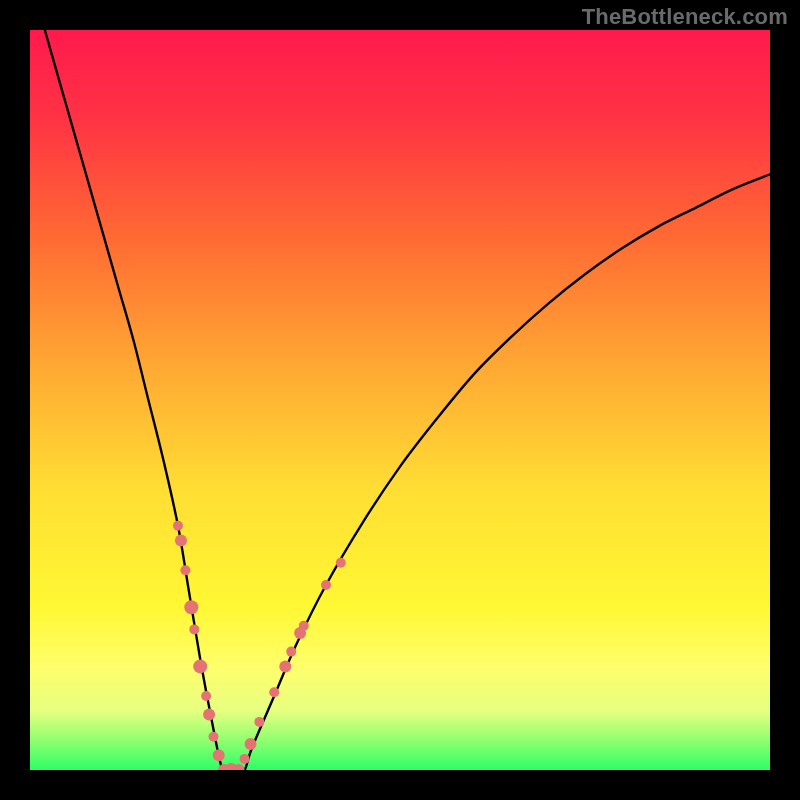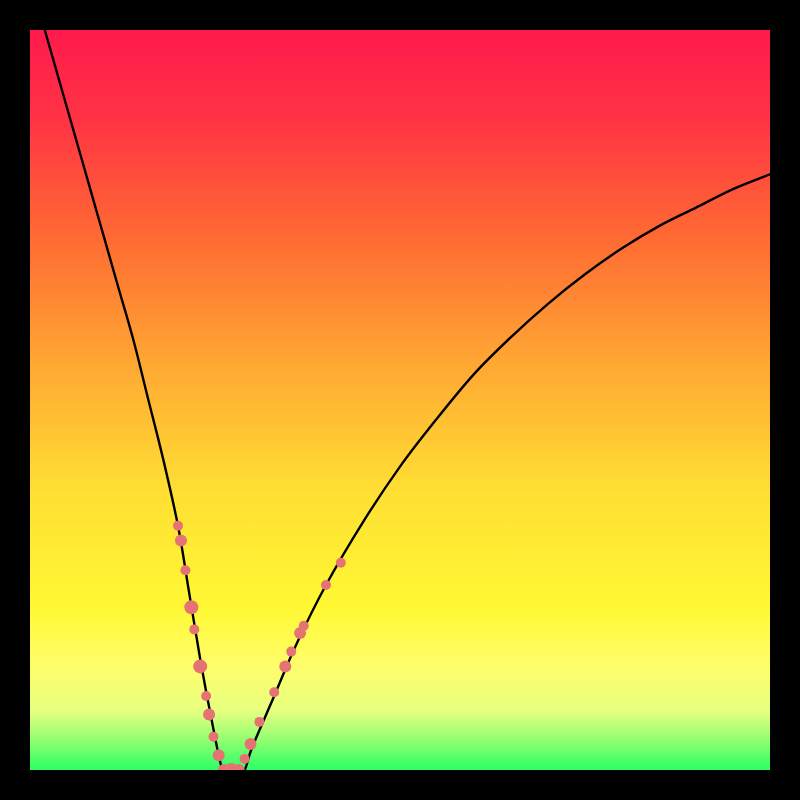--- a/index.html
+++ b/index.html
@@ -56,20 +56,21 @@
     font-weight: 600;
     color: #6a6a6a;
     letter-spacing: 0.2px;
   }
 </style>
 </head>
 <body>
 
 <div class="frame">
 
+  <div class="watermark">TheBottleneck.com</div>
 
   <div class="plot">
 
     <svg class="gradient" viewBox="0 0 740 740" preserveAspectRatio="none">
       <defs>
         <linearGradient id="bg-grad" x1="0" y1="0" x2="0" y2="1">
             <stop offset="0%" stop-color="#ff1a4d"></stop>
             <stop offset="12%" stop-color="#ff3344"></stop>
             <stop offset="28.000000000000004%" stop-color="#ff6a33"></stop>
             <stop offset="45%" stop-color="#ffa733"></stop>

